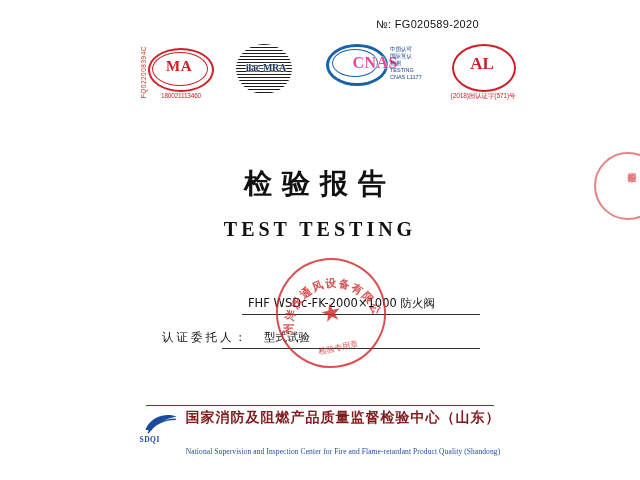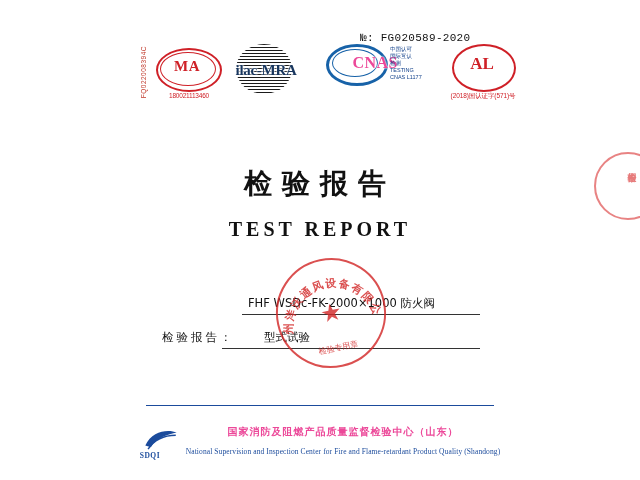--- a/index.html
+++ b/index.html
@@ -18,26 +18,25 @@
     position: relative;
     width: 640px;
     height: 480px;
     background: #ffffff;
   }
 
   
   .report-no {
     position: absolute;
     top: 18px;
-    left: 360px;
+    left: 376px;
     font-size: 11px;
     letter-spacing: 0.3px;
     color: #111;
-    font-family: Liberation Mono, monospace;
-    margin-top: 14px;
+    font-family: Liberation Sans, sans-serif;
   }
 
   
   .logo-strip {
     position: absolute;
     top: 42px;
     left: 140px;
     width: 360px;
     height: 66px;
   }
@@ -53,21 +52,21 @@
     writing-mode: vertical-rl;
     transform: rotate(180deg);
     font-size: 6.5px;
     color: #c0392b;
     letter-spacing: 0.5px;
     font-family: "Liberation Sans", sans-serif;
   }
 
   
   .cma {
-    left: 8px;
+    left: 0;
     width: 72px;
   }
   .cma .oval {
     position: absolute;
     left: 8px;
     top: 6px;
     width: 62px;
     height: 40px;
     border: 2px solid #cf2027;
     border-radius: 50%;
@@ -125,21 +124,21 @@
         #ffffff 3px
       );
     overflow: hidden;
   }
   .ilac .band {
     position: absolute;
     left: 0;
     top: 20px;
     width: 68px;
     text-align: center;
-    font-size: 15px;
+    font-size: 10px;
     font-weight: bold;
     color: #18365e;
     font-family: "Liberation Serif", serif;
     letter-spacing: -0.3px;
     text-shadow: 0 0 2px #fff, 0 0 2px #fff, 0 0 2px #fff;
   }
 
   
   .cnas {
     left: 172px;
@@ -399,29 +398,29 @@
     top: 24px;
     width: 42px;
     text-align: left;
     font-size: 7.5px;
     color: #1b4b9c;
     font-weight: bold;
     letter-spacing: 0.5px;
     font-family: "Liberation Serif", serif;
   }
   .footer-cn {
-    font-size: 10px;
-    font-weight: bold;
-    color: #ec4899;
+    font-size: 14px;
+    font-weight: bold;
+    color: #7f1d1d;
     letter-spacing: 1px;
     font-family: "DejaVu Sans", sans-serif;
     white-space: nowrap;
   }
   .footer-en {
-    margin-top: 8px;
+    margin-top: 20px;
     font-size: 7.5px;
     color: #1b4b9c;
     letter-spacing: 0.1px;
     font-family: "Liberation Serif", serif;
     white-space: nowrap;
   }
 </style>
 </head>
 <body>
 
@@ -462,32 +461,32 @@
     </div>
 
     <div class="logo-box cal">
       <div class="oval"></div>
       <div class="txt">AL</div>
       <div class="code">(2018)国认证字(571)号</div>
     </div>
   </div>
 
   <div class="title-cn">检验报告</div>
-  <div class="title-en">TEST REPORT</div>
+  <div class="title-en">TEST TESTING</div>
 
   <div class="fields">
 
 
     <div class="field-row">
       <div class="field-value" style="left:86px;">FHF WSDc-FK-2000×1000 防火阀</div>
       <div class="field-line" style="left:80px;"></div>
     </div>
 
     <div class="field-row">
-      <div class="field-label">检验报告：</div>
+      <div class="field-label">认证委托人：</div>
       <div class="field-value" style="left:66px;padding-left:36px;">型式试验</div>
       <div class="field-line" style="left:60px;"></div>
     </div>
   </div>
 
   <div class="seal">
     <div class="outer"></div>
     <svg class="seal-arc" viewBox="0 0 110 110">
       <defs>
         <path id="arcpath" d="M 14,62 A 42,42 0 0 1 96,62" fill="none"></path>

